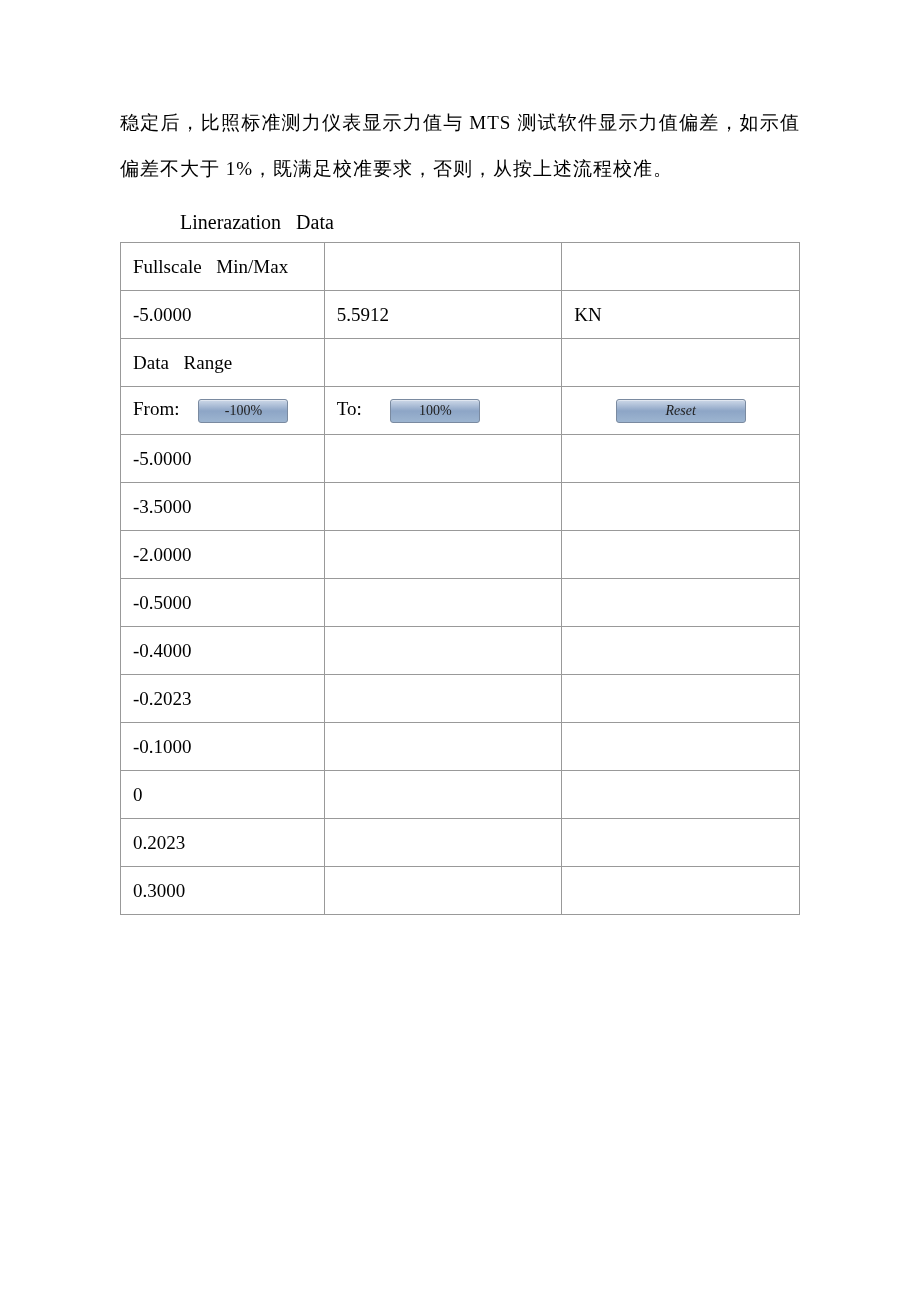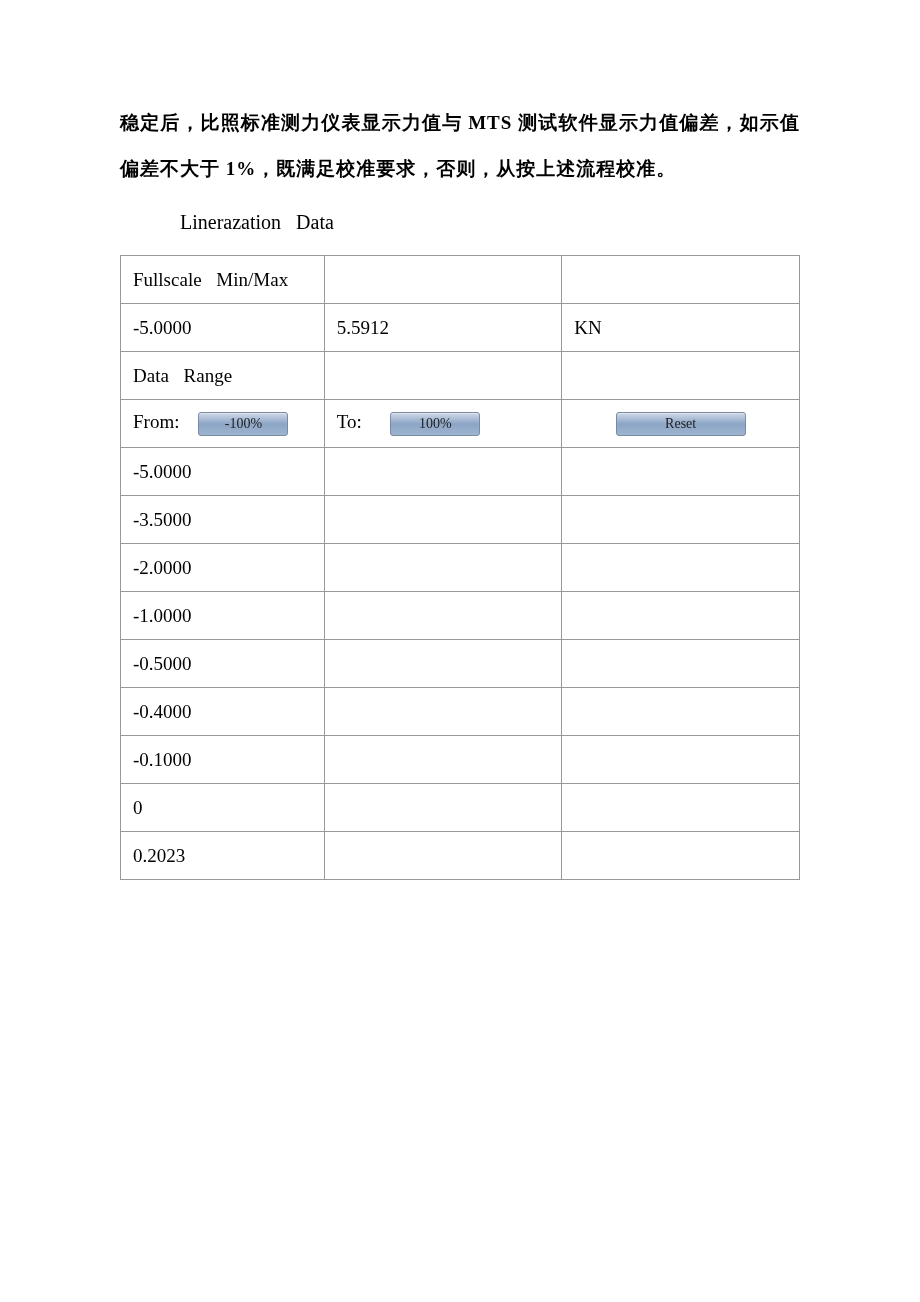--- a/index.html
+++ b/index.html
@@ -9,27 +9,26 @@
       width: 920px;
       padding: 100px 120px 80px 120px;
       color: #000;
       font-size: 19px;
     }
     .paragraph {
       line-height: 2.4;
       letter-spacing: 1px;
       text-align: justify;
       margin-bottom: 20px;
-      font-weight: bold;
     }
     .section-title {
       font-family: "Times New Roman", serif;
       font-size: 20px;
       margin-left: 60px;
-      margin-bottom: 21px;
+      margin-bottom: 8px;
       word-spacing: 10px;
     }
     table {
       width: 100%;
       border-collapse: collapse;
       font-family: "Times New Roman", serif;
       font-size: 19px;
     }
     td {
       border: 1px solid #999;
@@ -86,63 +85,68 @@
     <td class="from-cell">
       <span>From:</span>
       &nbsp;&nbsp;
       <span class="btn">-100%</span>
     </td>
     <td class="to-cell">
       <span>To:</span>
       &nbsp;&nbsp;&nbsp;&nbsp;
       <span class="btn">100%</span>
     </td>
-    <td style="text-align:center;">
+    <td style="text-align:center;font-style:italic;">
       <span class="btn btn-wide">Reset</span>
     </td>
   </tr>
   <tr>
         <td>-5.0000</td>
         <td></td>
         <td></td>
       </tr>
   <tr>
         <td>-3.5000</td>
         <td></td>
         <td></td>
       </tr>
   <tr>
         <td>-2.0000</td>
         <td></td>
         <td></td>
       </tr>
   <tr>
-        <td>-1.0000</td>
-        <td></td>
-        <td></td>
-      </tr>
-  <tr>
         <td>-0.5000</td>
         <td></td>
         <td></td>
       </tr>
   <tr>
         <td>-0.4000</td>
+        <td></td>
+        <td></td>
+      </tr>
+  <tr>
+        <td>-0.2023</td>
         <td></td>
         <td></td>
       </tr>
   <tr>
         <td>-0.1000</td>
         <td></td>
         <td></td>
       </tr>
   <tr>
         <td>0</td>
         <td></td>
         <td></td>
       </tr>
   <tr>
         <td>0.2023</td>
         <td></td>
         <td></td>
       </tr>
+  <tr>
+        <td>0.3000</td>
+        <td></td>
+        <td></td>
+      </tr>
 </tbody>
   </table>
 
 </body></html>

